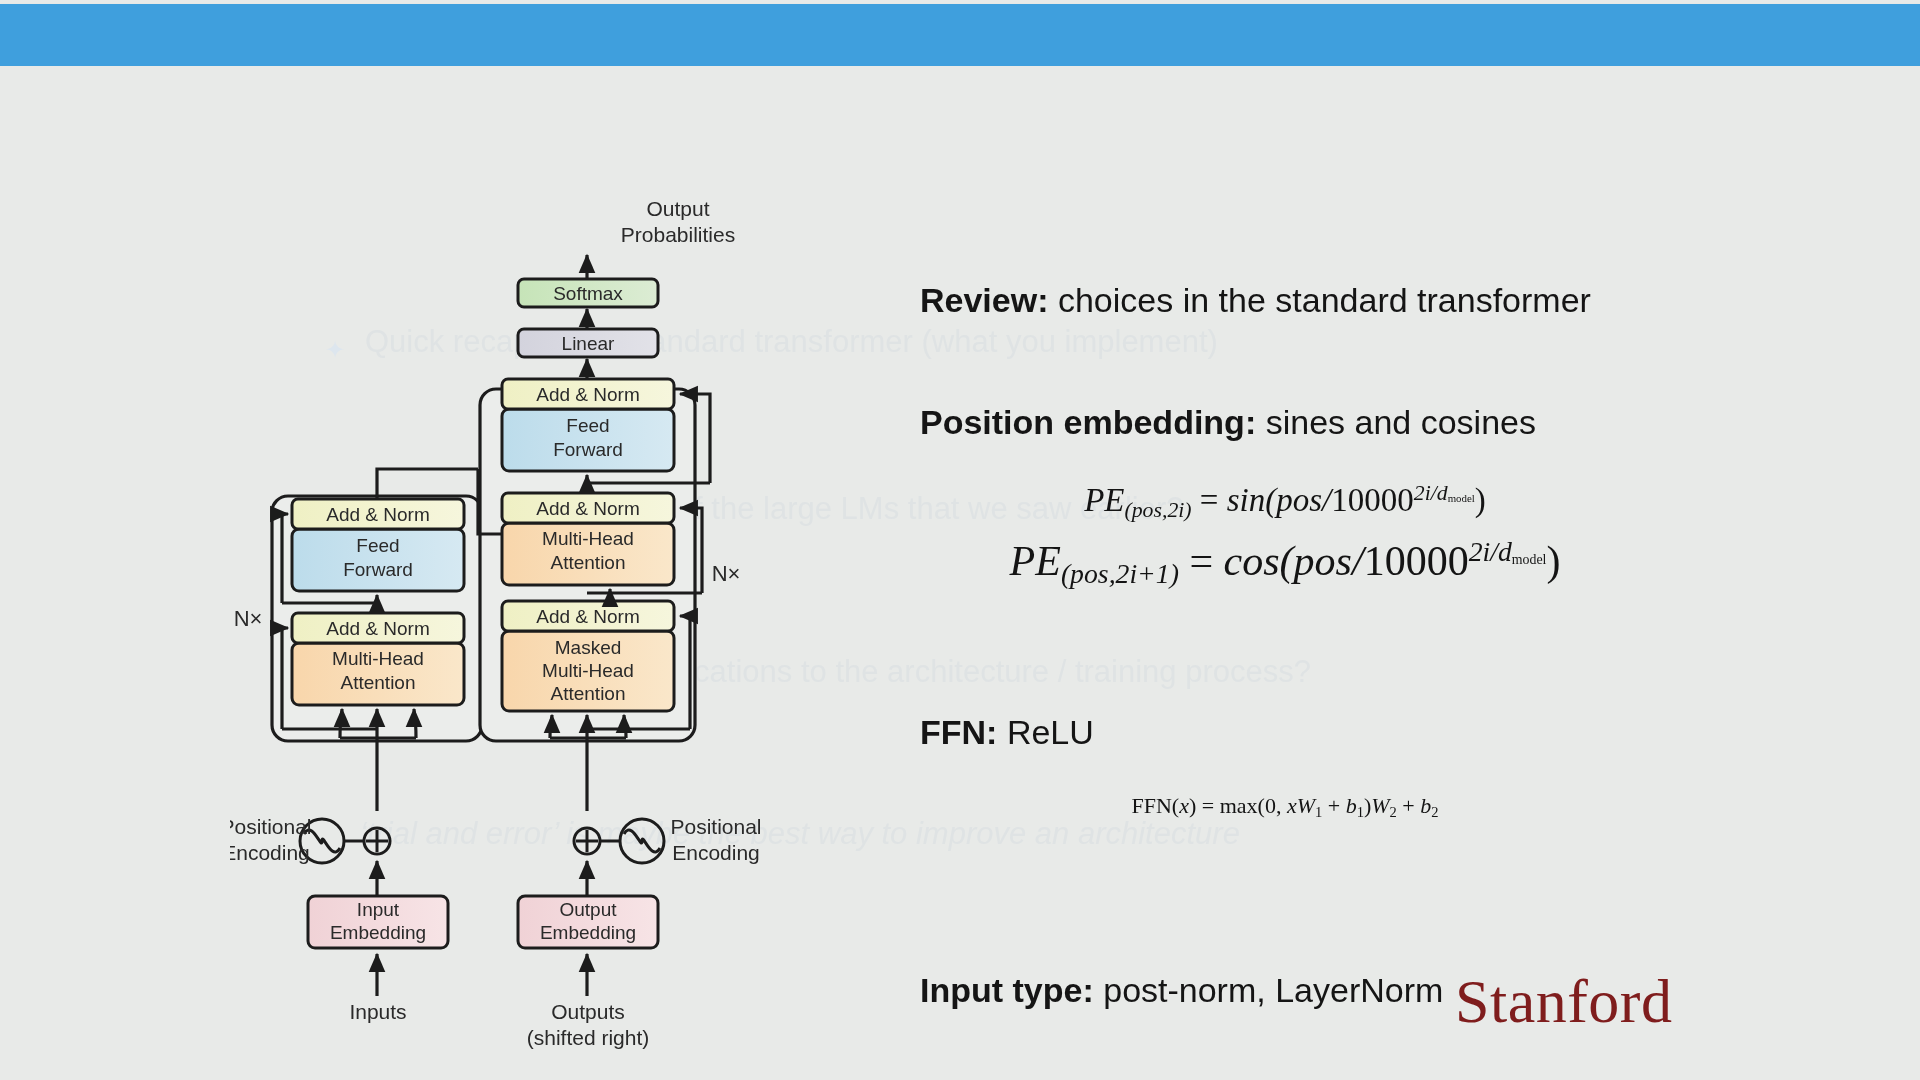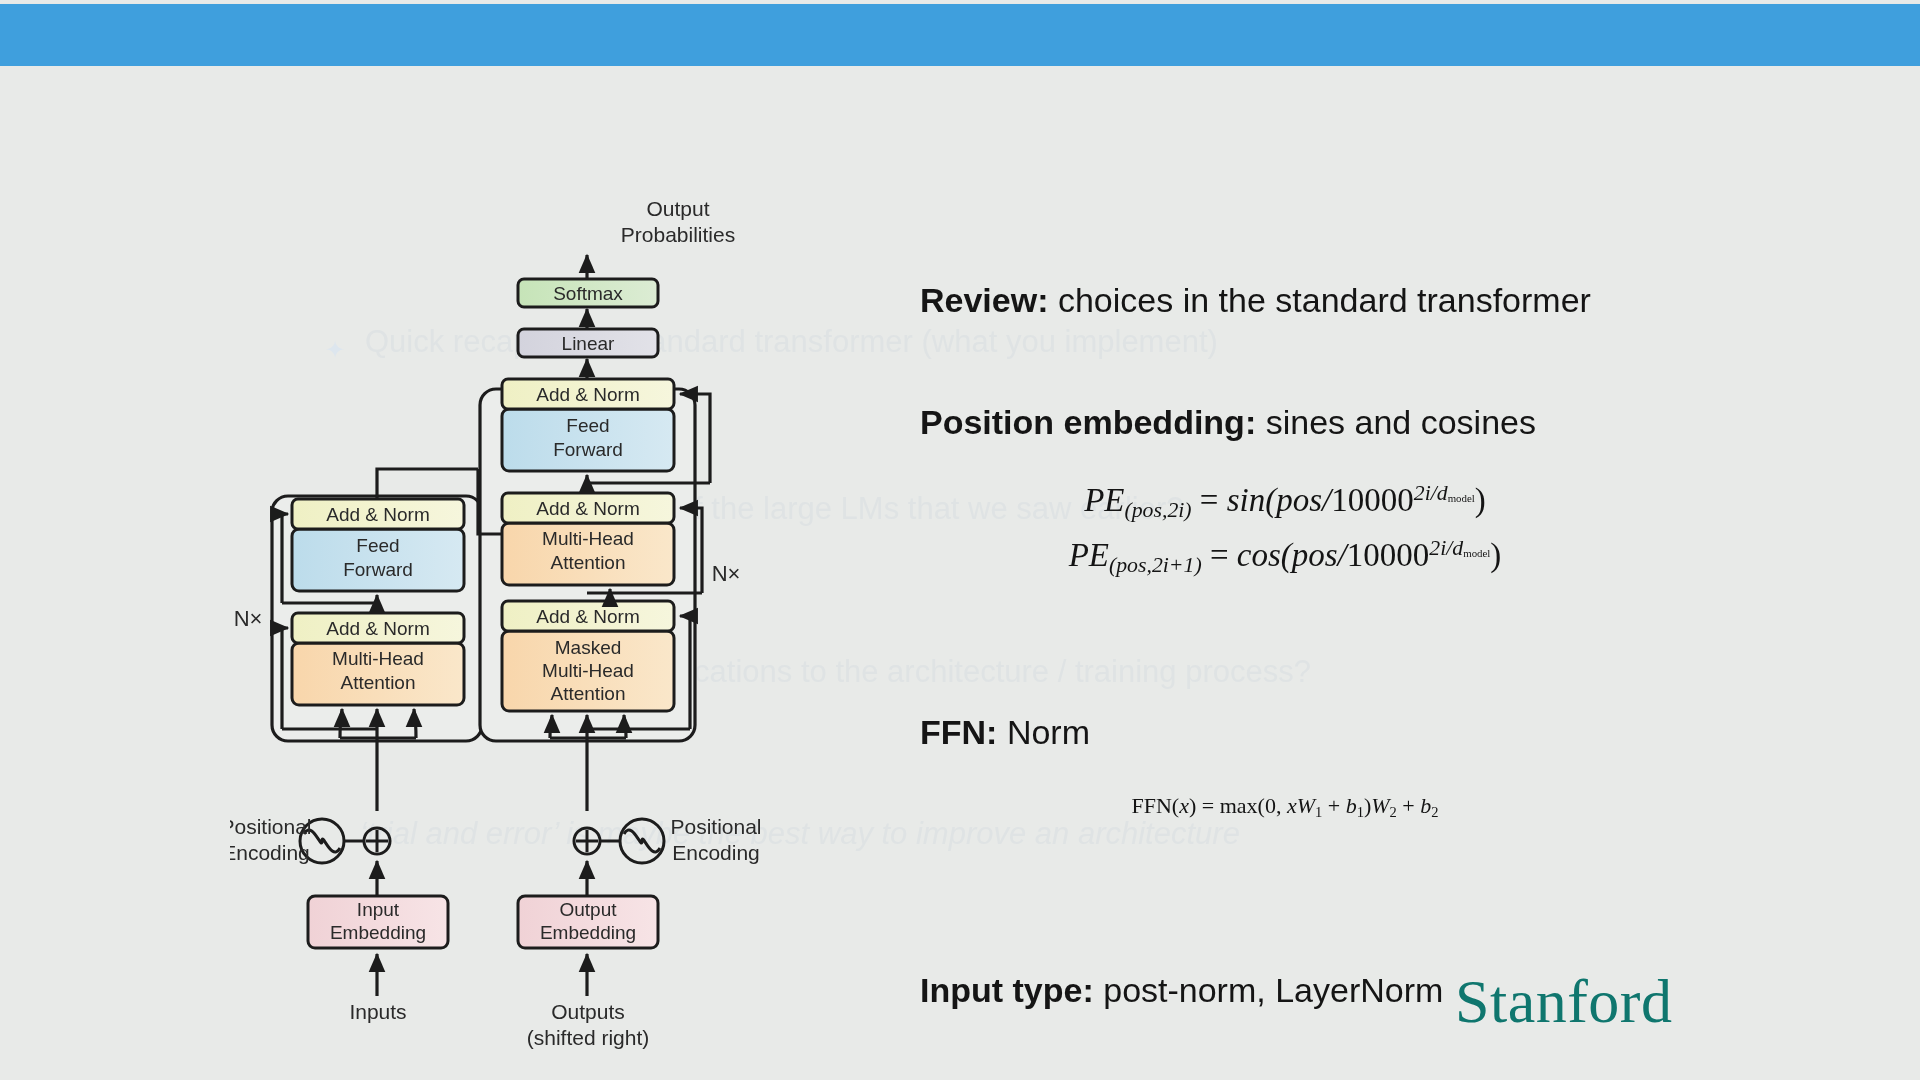--- a/index.html
+++ b/index.html
@@ -54,21 +54,21 @@
   }
   .mi{font-style:italic;}
   .sub{font-size:.66em;vertical-align:-.28em;}
   .sup{font-size:.66em;vertical-align:.52em;}
   .subsub{font-size:.5em;vertical-align:-.2em;}
   .rm{font-style:normal;}
   
   #stanford{
     position:absolute;left:1455px;top:900px;
     font-family:"Liberation Serif", serif;
-    font-size:62px;color:#0f766e;letter-spacing:.5px;
+    font-size:62px;color:#7f1d1d;letter-spacing:.5px;
   }
   
   #diagram{
     position:absolute;left:230px;top:185px;width:640px;height:880px;
   }
   #diagram svg{display:block;}
   .dg-txt{
     font-family:"Liberation Sans", sans-serif;
     fill:#2a2a2a;
   }
@@ -260,29 +260,29 @@
       <b>Position embedding:</b>
       <span>sines and cosines</span>
     </p>
 
     <div class="math" style="position:absolute;left:20px;top:200px;width:690px;font-size:33px;">
       <span class="mi">PE</span><span class="sub mi">(pos,2i)</span>
       <span>=</span>
       <span class="mi">sin</span><span class="mi">(</span><span class="mi">pos</span><span class="mi">/</span><span>10000</span><span class="sup"><span class="mi">2i</span><span class="mi">/</span><span class="mi">d</span><span class="subsub rm">model</span></span><span>)</span>
     </div>
 
-    <div class="math" style="position:absolute;left:20px;top:255px;width:690px;font-size:33px;">
+    <div class="math" style="position:absolute;left:20px;top:255px;width:690px;font-size:42px;">
       <span class="mi">PE</span><span class="sub mi">(pos,2i+1)</span>
       <span>=</span>
       <span class="mi">cos</span><span class="mi">(</span><span class="mi">pos</span><span class="mi">/</span><span>10000</span><span class="sup"><span class="mi">2i</span><span class="mi">/</span><span class="mi">d</span><span class="subsub rm">model</span></span><span>)</span>
     </div>
 
     <p class="r-line" style="position:absolute;left:0;top:432px;">
       <b>FFN:</b>
-      <span>Norm</span>
+      <span>ReLU</span>
     </p>
 
     <div class="math" style="position:absolute;left:20px;top:512px;width:690px;font-size:22px;">
       <span class="rm">FFN</span><span>(</span><span class="mi">x</span><span>)</span>
       <span>=</span>
       <span class="rm">max</span><span>(</span><span>0,</span>&nbsp;<span class="mi">xW</span><span class="sub">1</span>
       <span>+</span>
       <span class="mi">b</span><span class="sub">1</span><span>)</span><span class="mi">W</span><span class="sub">2</span>
       <span>+</span>
       <span class="mi">b</span><span class="sub">2</span>

